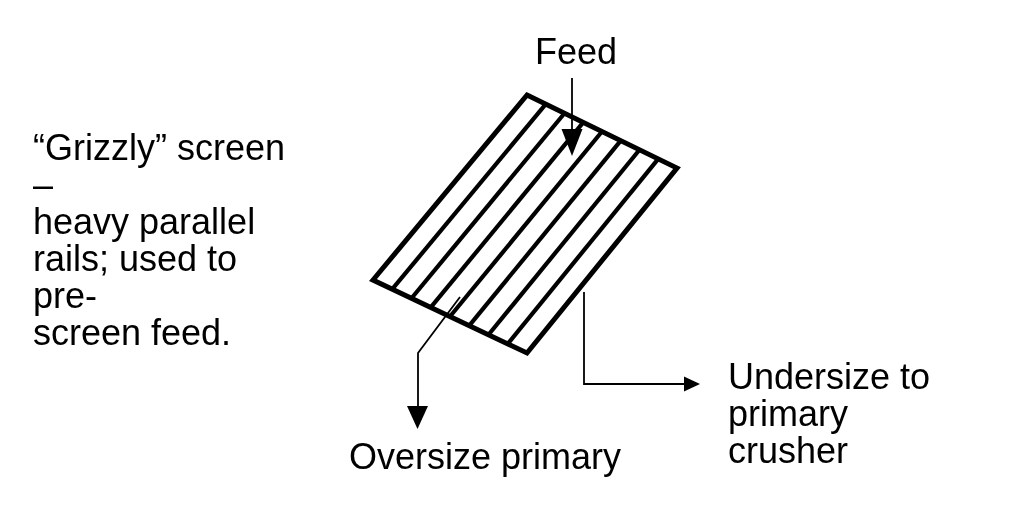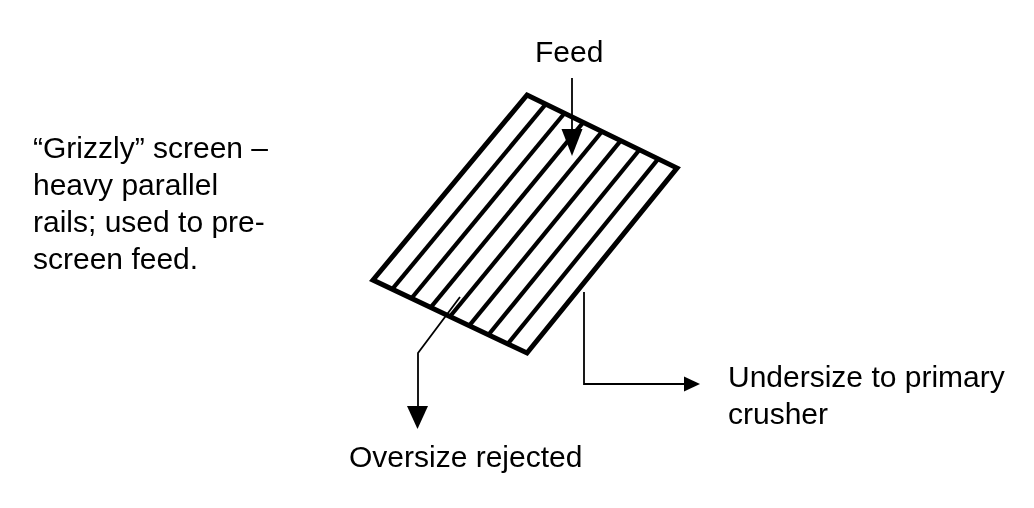--- a/index.html
+++ b/index.html
@@ -18,21 +18,21 @@
   }
   .diagram-svg {
     position: absolute;
     left: 0;
     top: 0;
     width: 1034px;
     height: 508px;
   }
   .label {
     position: absolute;
-    font-size: 30px;
+    font-size: 36px;
     line-height: 37px;
     color: #000000;
     white-space: pre-line;
   }
   .note        { left: 33px;  top: 129px; width: 270px; }
   .feed        { left: 535px; top: 33px;  }
   .oversize    { left: 349px; top: 438px; }
   .undersize   { left: 712px; top: 358px; width: 310px; margin-left: 16px; }
 </style>
 </head>
@@ -70,17 +70,17 @@
     </g>
   </svg>
 
   <div class="label note">“Grizzly” screen –
 heavy parallel
 rails; used to pre-
 screen feed.</div>
 
   <div class="label feed">Feed</div>
 
-  <div class="label oversize">Oversize rejected</div>
+  <div class="label oversize">Oversize primary</div>
 
   <div class="label undersize">Undersize to primary
 crusher</div>
 </div>
 
 </body></html>

